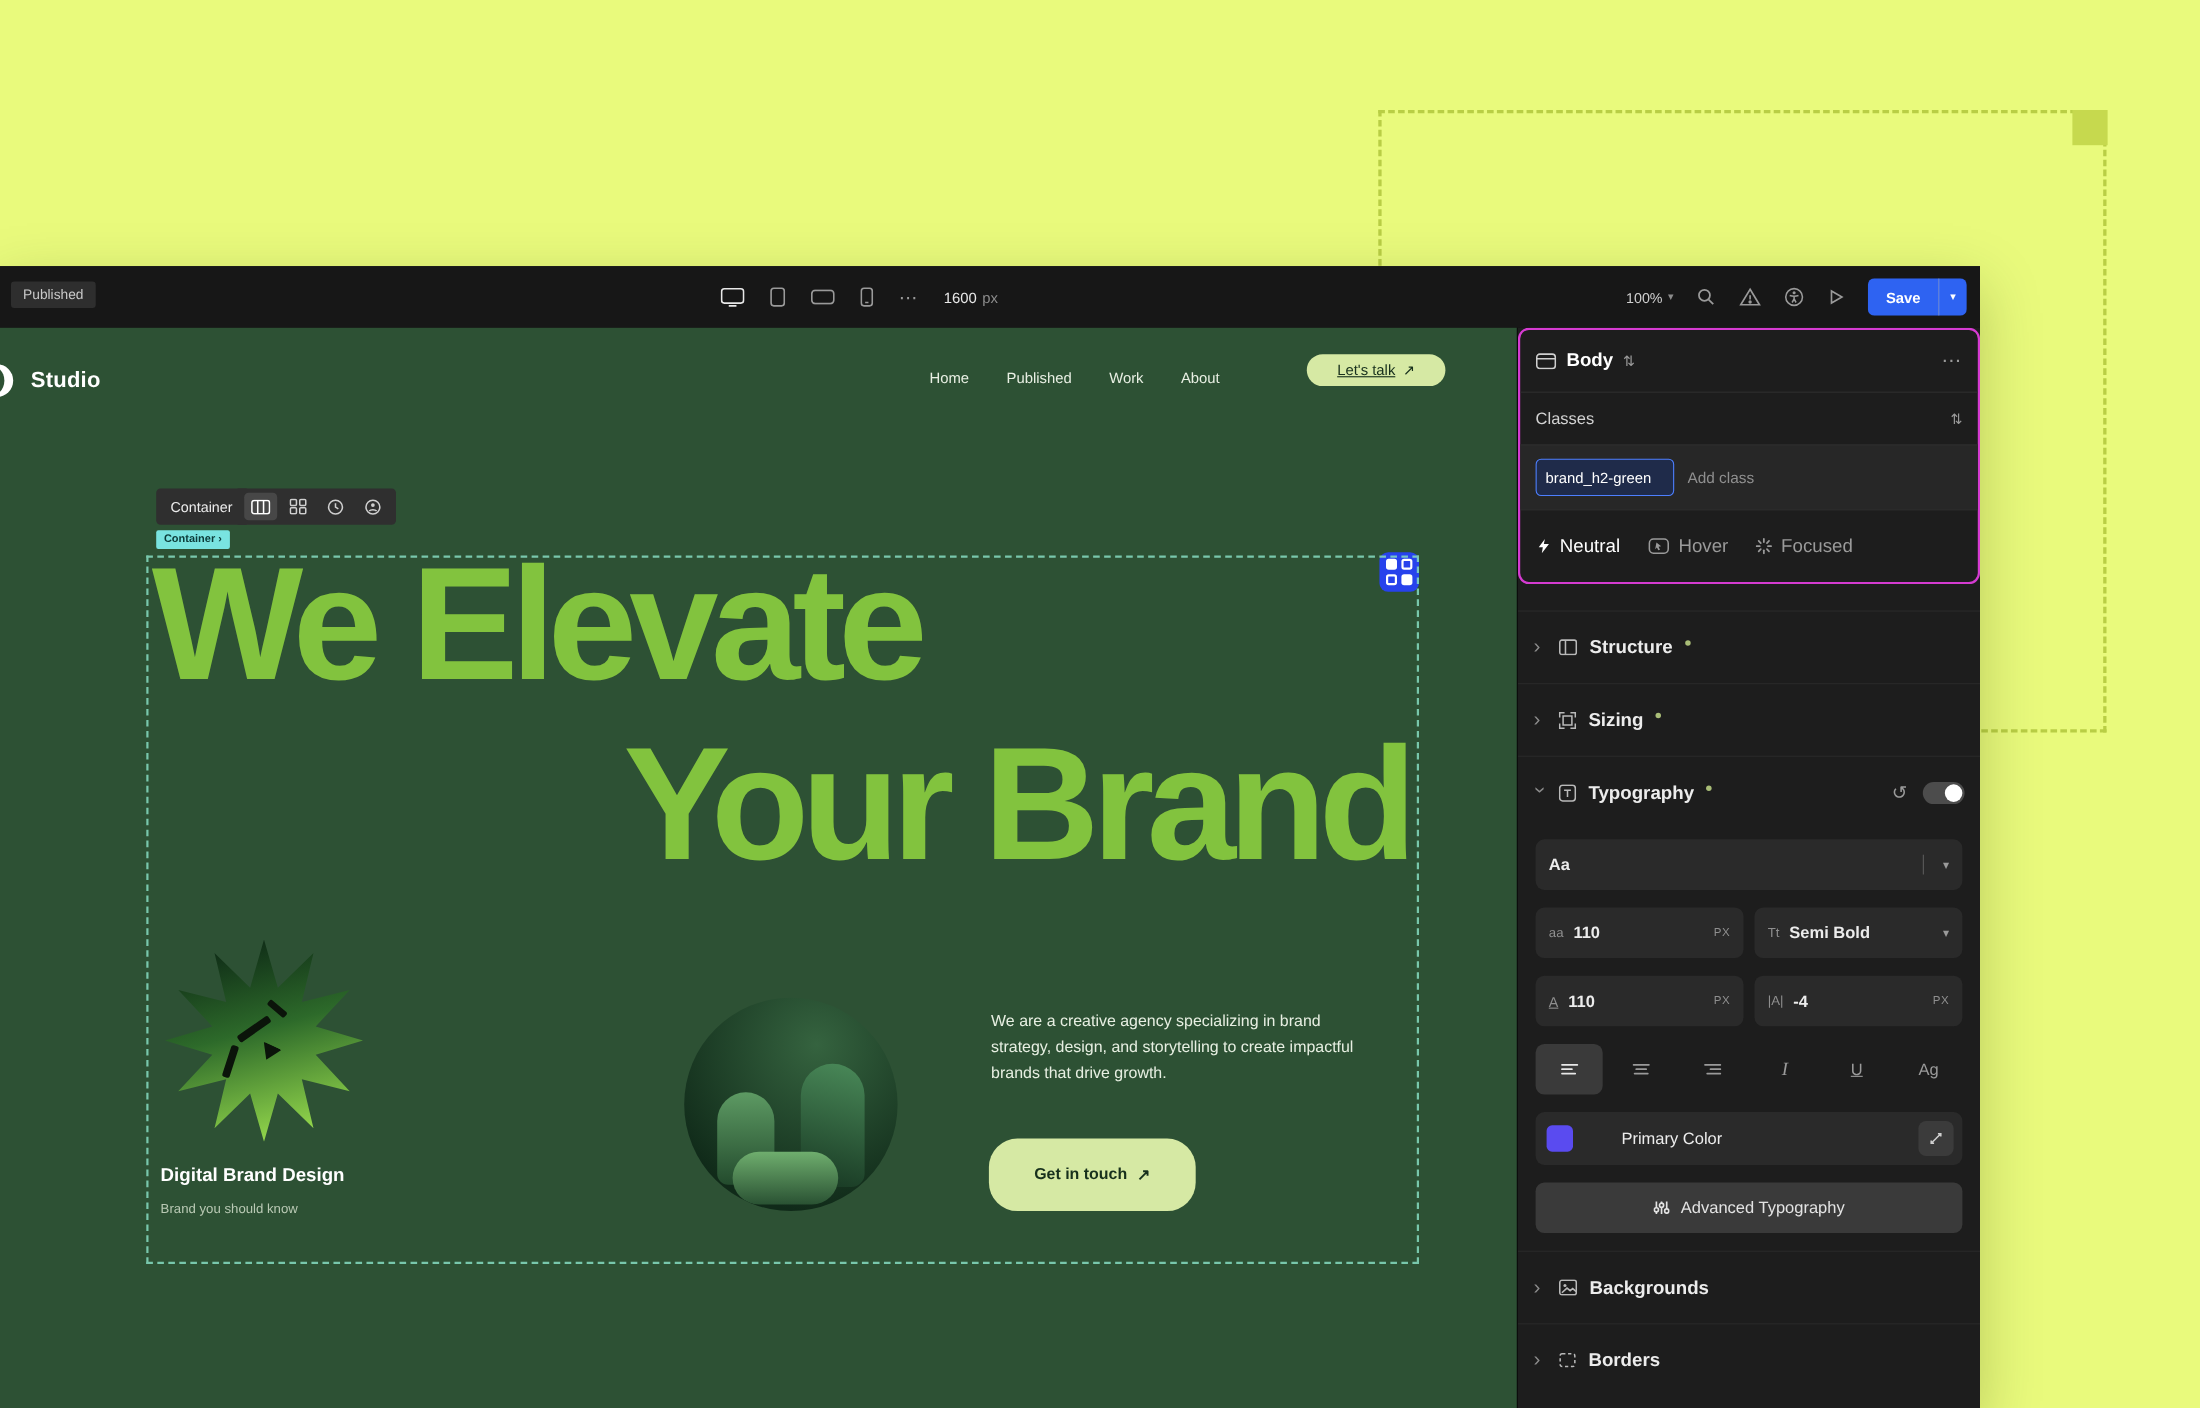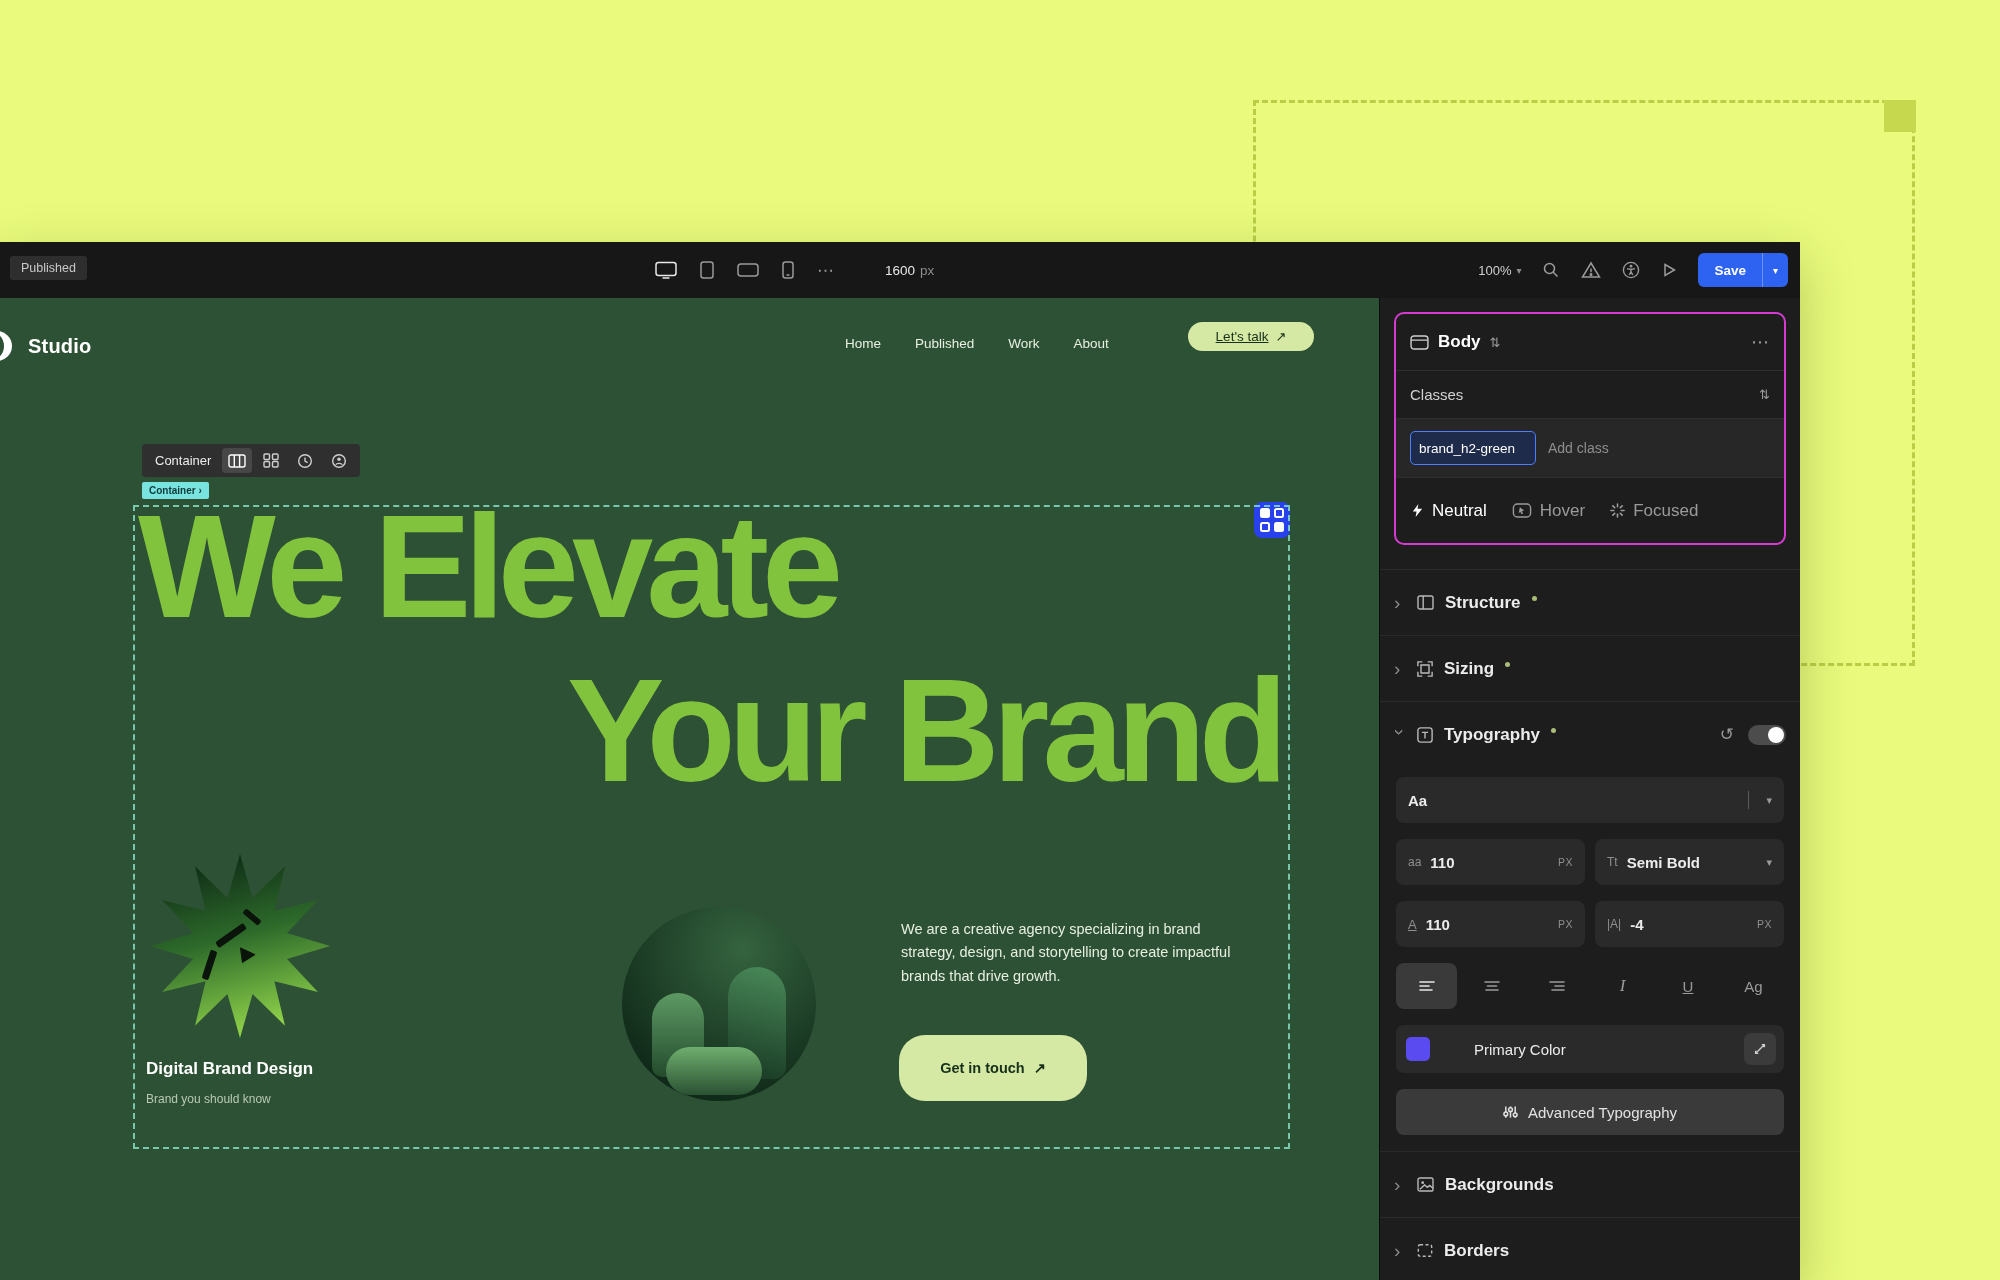--- a/index.html
+++ b/index.html
@@ -17,21 +17,21 @@
             box-shadow:0 18px 50px rgba(40,60,0,.25); }
 
   
   .toolbar { position:relative; height:56px; background:#171717; }
   .pub-chip { position:absolute; left:10px; top:14px; background:#2e2e2e; color:#c9c9c9;
               font-size:12.5px; padding:5px 11px; border-radius:3px; }
   .tb-center { position:absolute; left:655px; top:0; height:56px; display:flex; align-items:center; gap:23px; color:#9a9a9a; }
   .tb-center .active { color:#e8e8e8; }
   .tb-dots { font-size:17px; letter-spacing:1px; }
   .tb-width { display:flex; gap:5px; align-items:baseline; font-size:13.5px; }
-  .tb-width .val { color:#e8e8e8;margin-left:27px; } .tb-width .unit { color:#8c8c8c; }
+  .tb-width .val { color:#e8e8e8; } .tb-width .unit { color:#8c8c8c; }
   .tb-right { position:absolute; right:12px; top:0; height:56px; display:flex; align-items:center; gap:21px; color:#9a9a9a; }
   .zoom { display:flex; align-items:center; gap:5px; font-size:13px; color:#cfcfcf; }
   .zoom .chev { font-size:10px; color:#8c8c8c; }
   .save-wrap { display:flex; height:34px; border-radius:6px; overflow:hidden; }
   .save-main { background:#2e63f2; color:#fff; font-size:13.5px; font-weight:700; border:none;
                padding:0 16px; cursor:pointer; }
   .save-drop { background:#2e63f2; color:#fff; border:none; border-left:1px solid rgba(255,255,255,.3);
                width:26px; font-size:10px; cursor:pointer; }
   svg.ic { display:block; }
   svg.ic * { vector-effect:non-scaling-stroke; }
@@ -101,21 +101,21 @@
           background:linear-gradient(180deg,#6fae6e,#2a5233); }
 
   .para { position:absolute; left:901px; top:620px; width:352px; color:#e7efe2; font-size:14.5px; line-height:1.62; }
   .cta2 { position:absolute; left:899px; top:737px; width:188px; height:66px; border-radius:26px;
           background:#d6e9a4; color:#17301c; font-size:14.5px; font-weight:600; display:flex;
           align-items:center; justify-content:center; gap:9px; cursor:pointer; border:none; }
 
   
   .panel { position:relative; width:421px; height:982px; background:#1d1d1d; border-left:1px solid #0c0c0c;
            color:#e8e8e8; overflow:hidden; }
-  .sel-block { margin:14px; border:2.5px solid #d53bd1; border-radius:10px; overflow:hidden; }
+  .sel-block { margin:0; border:2.5px solid #d53bd1; border-radius:10px; overflow:hidden; }
   .p-row { display:flex; align-items:center; padding:0 14px; }
   .el-row { height:56px; gap:9px; }
   .el-row .el-name { font-size:17px; font-weight:700; color:#fff; }
   .el-row .updown { color:#9a9a9a; font-size:13px; }
   .el-row .more { margin-left:auto; color:#9a9a9a; font-size:18px; letter-spacing:1px; cursor:pointer; }
   .classes-row { height:48px; border-top:1px solid #2f2f2f; font-size:15px; color:#d3d3d3; }
   .classes-row .sel-ic { margin-left:auto; color:#9a9a9a; font-size:13px; cursor:pointer; }
   .class-strip { background:#272727; padding:12px 14px; display:flex; align-items:center; border-top:1px solid #2f2f2f; }
   .token { width:126px; height:34px; background:#1f2b4a; border:1.5px solid #4d7fff; border-radius:5px;
            color:#fff; font-size:13.5px; padding:0 8px; font-family:inherit; }

